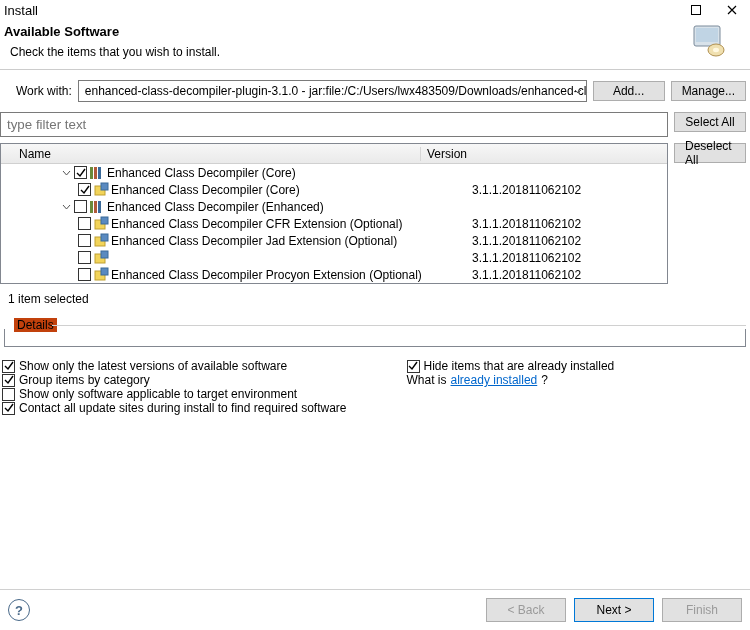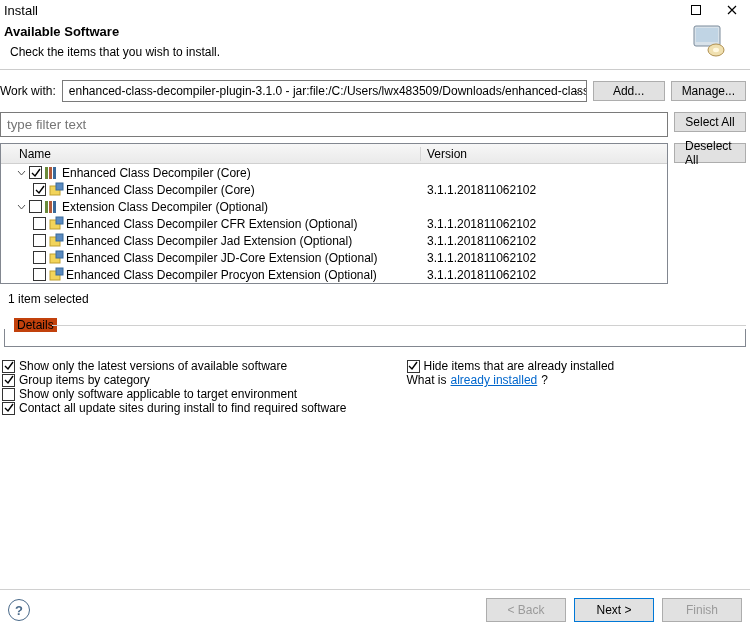--- a/index.html
+++ b/index.html
@@ -45,21 +45,21 @@
   .main {
     flex: 1;
     display: flex;
     flex-direction: column;
     padding: 4px 0 0 0;
   }
   .row-workwith {
     display: flex;
     align-items: center;
     gap: 6px;
-    padding: 6px 4px 6px 0;
+    padding: 6px 4px 6px 16px;
   }
   .row-workwith label { white-space: nowrap; }
   .ww-select {
     flex: 1;
     height: 22px;
     border: 1px solid #7a7a7a;
     position: relative;
     display: flex;
     align-items: center;
     padding: 0 20px 0 6px;
@@ -123,20 +123,21 @@
     overflow-y: scroll;
     overflow-x: hidden;
     background: #fff;
   }
   .tree-row {
     display: flex;
     align-items: center;
     height: 17px;
     font-size: 12px;
     white-space: nowrap;
+    padding-left: 45px;
   }
   .tree-row .cname {
     display: flex;
     align-items: center;
     width: 420px;
     gap: 2px;
     overflow: hidden;
   }
   .tree-row .cver  { flex: 1; padding-left: 6px; }
   .indent-1 { width: 12px; flex: none; }
@@ -325,21 +326,21 @@
                 <svg width="9" height="9">
                   <path d="M1 3 L4.5 7 L8 3" fill="none" stroke="#555"></path>
                 </svg>
               </span>
               <span class="checkbox"></span>
               <span class="icon-cat"><svg width="16" height="16">
                   <rect x="1" y="2" width="3" height="12" fill="#6a8a3a"></rect>
                   <rect x="5" y="2" width="3" height="12" fill="#b05a3a"></rect>
                   <rect x="9" y="2" width="3" height="12" fill="#3a6a9a"></rect>
                 </svg></span>
-              <span>Extension Class Decompiler (Optional)</span>
+              <span>Enhanced Class Decompiler (Enhanced)</span>
             </div>
             <div class="cver"></div>
           </div>
           <div class="tree-row">
             <div class="cname">
               <span class="indent-2"></span>
               <span class="checkbox"></span>
               <span class="icon-feat"><svg width="16" height="16">
                   <rect x="2" y="4" width="10" height="9" fill="#f2d45a" stroke="#c0a030"></rect>
                   <rect x="8" y="1" width="7" height="7" fill="#5a8ac0" stroke="#3a6a9a"></rect>
@@ -361,21 +362,20 @@
             <div class="cver">3.1.1.201811062102</div>
           </div>
           <div class="tree-row">
             <div class="cname">
               <span class="indent-2"></span>
               <span class="checkbox"></span>
               <span class="icon-feat"><svg width="16" height="16">
                   <rect x="2" y="4" width="10" height="9" fill="#f2d45a" stroke="#c0a030"></rect>
                   <rect x="8" y="1" width="7" height="7" fill="#5a8ac0" stroke="#3a6a9a"></rect>
                 </svg></span>
-              <span>Enhanced Class Decompiler JD-Core Extension (Optional)</span>
             </div>
             <div class="cver">3.1.1.201811062102</div>
           </div>
           <div class="tree-row">
             <div class="cname">
               <span class="indent-2"></span>
               <span class="checkbox"></span>
               <span class="icon-feat"><svg width="16" height="16">
                   <rect x="2" y="4" width="10" height="9" fill="#f2d45a" stroke="#c0a030"></rect>
                   <rect x="8" y="1" width="7" height="7" fill="#5a8ac0" stroke="#3a6a9a"></rect>

